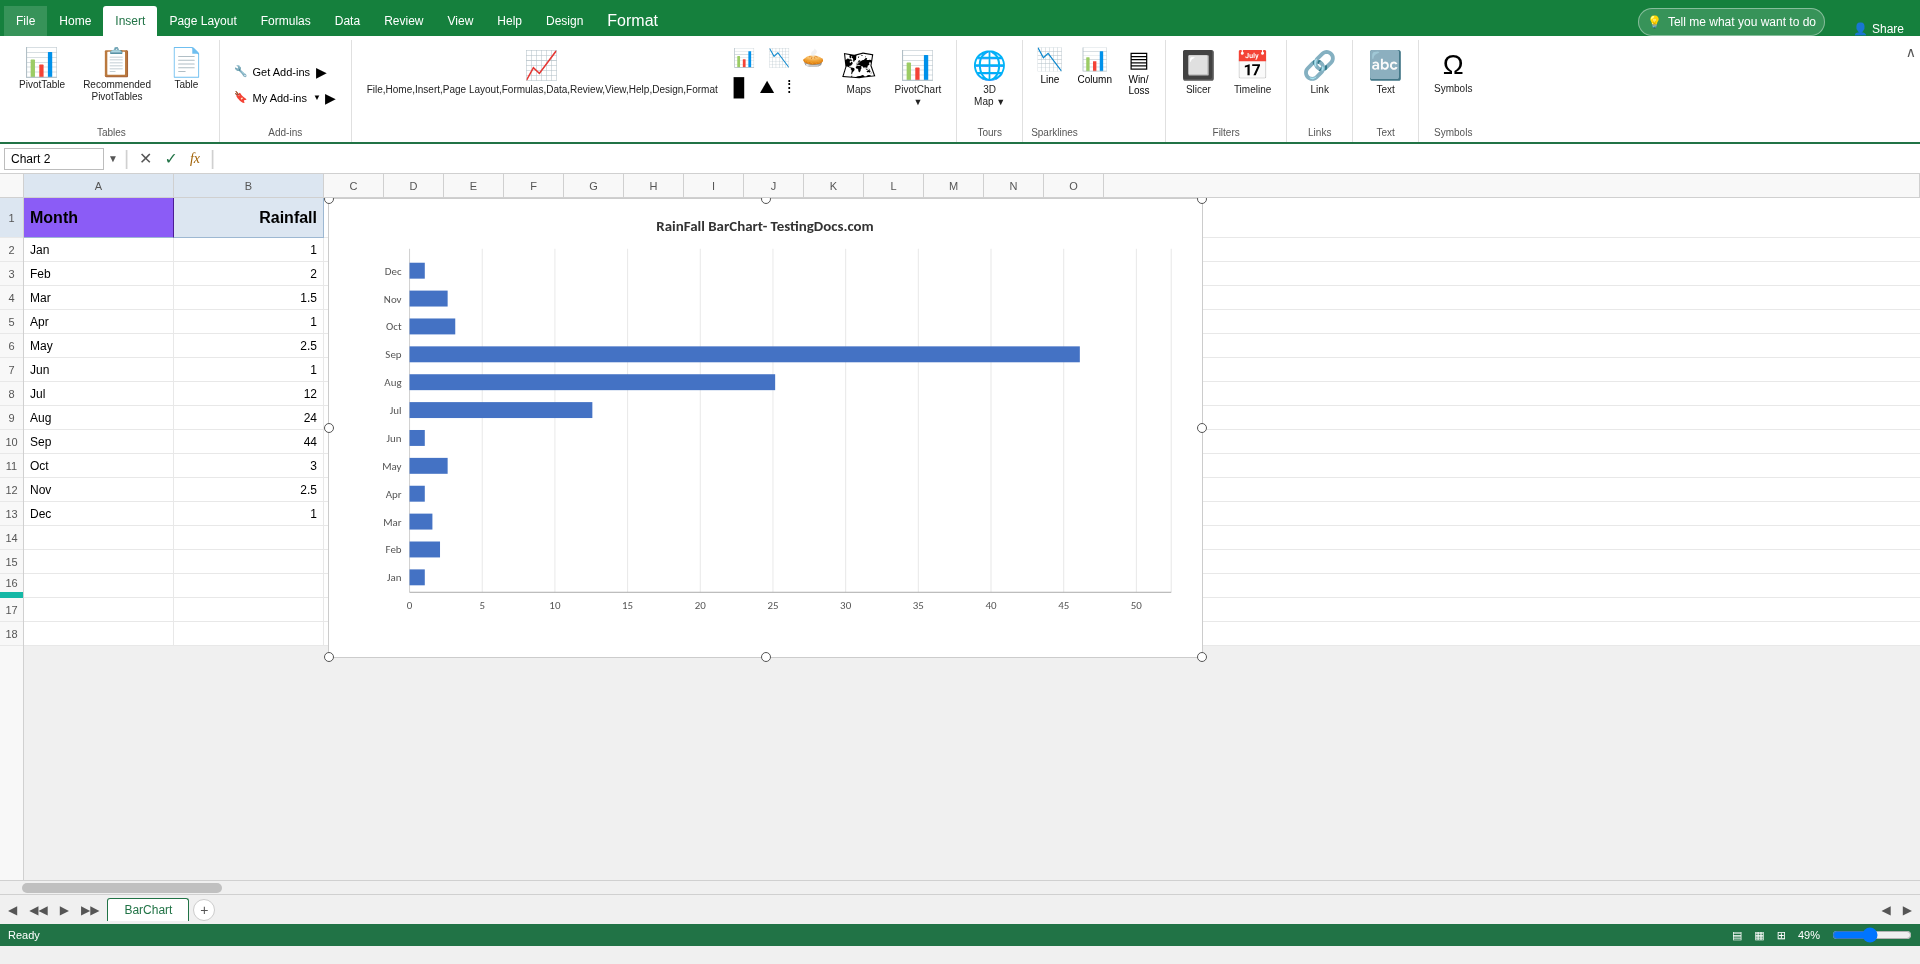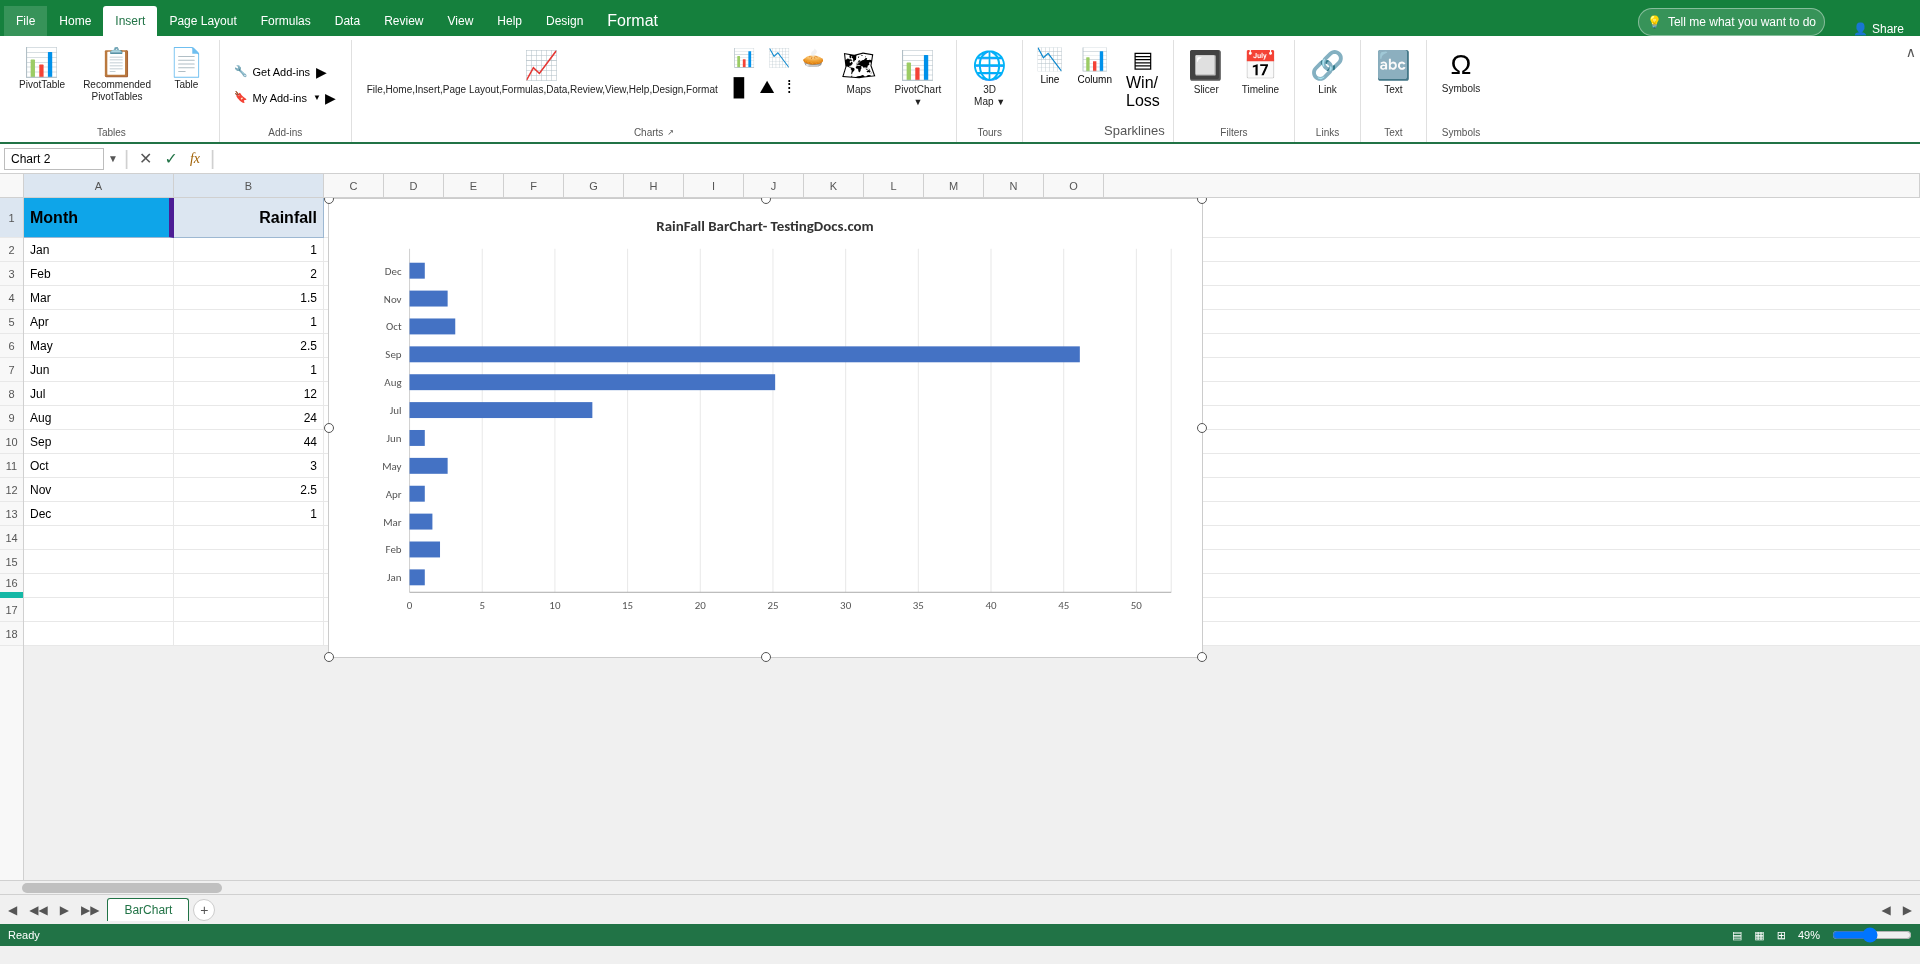--- a/index.html
+++ b/index.html
@@ -125,21 +125,20 @@
         </div>
         <div class="ribbon-btn">
           <div style="font-size:28px;">🗺</div>
           <div class="label">Maps</div>
         </div>
         <div class="ribbon-btn">
           <div style="font-size:28px;">📊</div>
           <div class="label">PivotChart<br><span style="font-size:9px;">▼</span></div>
         </div>
       </div>
-      <div style="font-size:10px;color:#555;text-align:center;padding:2px 0 4px 0;display:flex;align-items:center;justify-content:center;gap:4px;">Charts <span style="font-size:8px;cursor:pointer;">↗</span></div>
     </div>
 
     <div style="display:flex;flex-direction:column;border-right:1px solid #e0e0e0;padding:0 8px;">
       <div style="display:flex;flex:1;align-items:flex-start;padding-top:4px;">
         <div class="ribbon-btn">
           <div style="font-size:28px;">🌐</div>
           <div class="label">3D<br>Map <span style="font-size:9px;">▼</span></div>
         </div>
       </div>
       <div style="font-size:10px;color:#555;text-align:center;padding:2px 0 4px 0;">Tours</div>
@@ -150,24 +149,24 @@
         <div class="ribbon-btn-small" style="display:flex;flex-direction:column;align-items:center;min-width:36px;">
           <span style="font-size:22px;">📉</span>
           <span style="font-size:10px;">Line</span>
         </div>
         <div class="ribbon-btn-small" style="display:flex;flex-direction:column;align-items:center;min-width:36px;">
           <span style="font-size:22px;">📊</span>
           <span style="font-size:10px;">Column</span>
         </div>
         <div class="ribbon-btn-small" style="display:flex;flex-direction:column;align-items:center;min-width:36px;">
           <span style="font-size:22px;">▤</span>
-          <span style="font-size:16px;">Win/<br>Loss</span>
-        </div>
-      </div>
-      <div style="font-size:13px;color:#555;text-align:right;padding:2px 0 4px 0;">Sparklines</div>
+          <span style="font-size:10px;">Win/<br>Loss</span>
+        </div>
+      </div>
+      <div style="font-size:10px;color:#555;text-align:left;padding:2px 0 4px 0;">Sparklines</div>
     </div>
 
     <div style="display:flex;flex-direction:column;border-right:1px solid #e0e0e0;padding:0 8px;">
       <div style="display:flex;flex:1;gap:4px;align-items:flex-start;padding-top:4px;">
         <div class="ribbon-btn">
           <div style="font-size:28px;">🔲</div>
           <div class="label">Slicer</div>
         </div>
         <div class="ribbon-btn">
           <div style="font-size:28px;">📅</div>
@@ -263,21 +262,21 @@
     <div style="height:24px;display:flex;align-items:center;justify-content:center;font-size:11px;color:#555;border-bottom:1px solid #e8e8e8;cursor:pointer;">14</div>
     <div style="height:24px;display:flex;align-items:center;justify-content:center;font-size:11px;color:#555;border-bottom:1px solid #e8e8e8;cursor:pointer;">15</div>
     <div style="height:24px;display:flex;align-items:center;justify-content:center;font-size:11px;color:#555;border-bottom:6px solid #14b8a6;cursor:pointer;">16</div>
     <div style="height:24px;display:flex;align-items:center;justify-content:center;font-size:11px;color:#555;border-bottom:1px solid #e8e8e8;cursor:pointer;">17</div>
     <div style="height:24px;display:flex;align-items:center;justify-content:center;font-size:11px;color:#555;border-bottom:1px solid #e8e8e8;cursor:pointer;">18</div>
   </div>
 
   <div style="flex:1;overflow:hidden;position:relative;">
 
     <div style="display:flex;height:40px;">
-      <div style="width:150px;min-width:150px;border-right:5px solid #4c1d95;border-bottom:1px solid #9db8d2;display:flex;align-items:center;padding:0 6px;font-size:16px;font-weight:900;background:#0ea5e9;cursor:cell;">Month</div>
+      <div style="width:150px;min-width:150px;border-right:1px solid #4c1d95;border-bottom:1px solid #9db8d2;display:flex;align-items:center;padding:0 6px;font-size:16px;font-weight:900;background:#8b5cf6;cursor:cell;">Month</div>
       <div style="width:150px;min-width:150px;border-right:1px solid #9db8d2;border-bottom:1px solid #9db8d2;display:flex;align-items:center;justify-content:flex-end;padding:0 6px;font-size:16px;font-weight:900;background:#dce6f1;cursor:cell;">Rainfall</div>
       <div style="width:60px;min-width:60px;border-right:1px solid #e8e8e8;border-bottom:1px solid #e8e8e8;background:white;cursor:cell;"></div>
       <div style="width:60px;min-width:60px;border-right:1px solid #e8e8e8;border-bottom:1px solid #e8e8e8;background:white;cursor:cell;"></div>
       <div style="width:60px;min-width:60px;border-right:1px solid #e8e8e8;border-bottom:1px solid #e8e8e8;background:white;cursor:cell;"></div>
       <div style="width:60px;min-width:60px;border-right:1px solid #e8e8e8;border-bottom:1px solid #e8e8e8;background:white;cursor:cell;"></div>
       <div style="width:60px;min-width:60px;border-right:1px solid #e8e8e8;border-bottom:1px solid #e8e8e8;background:white;cursor:cell;"></div>
       <div style="flex:1;border-bottom:1px solid #e8e8e8;background:white;"></div>
     </div>
 
     <div id="data-rows-container">

